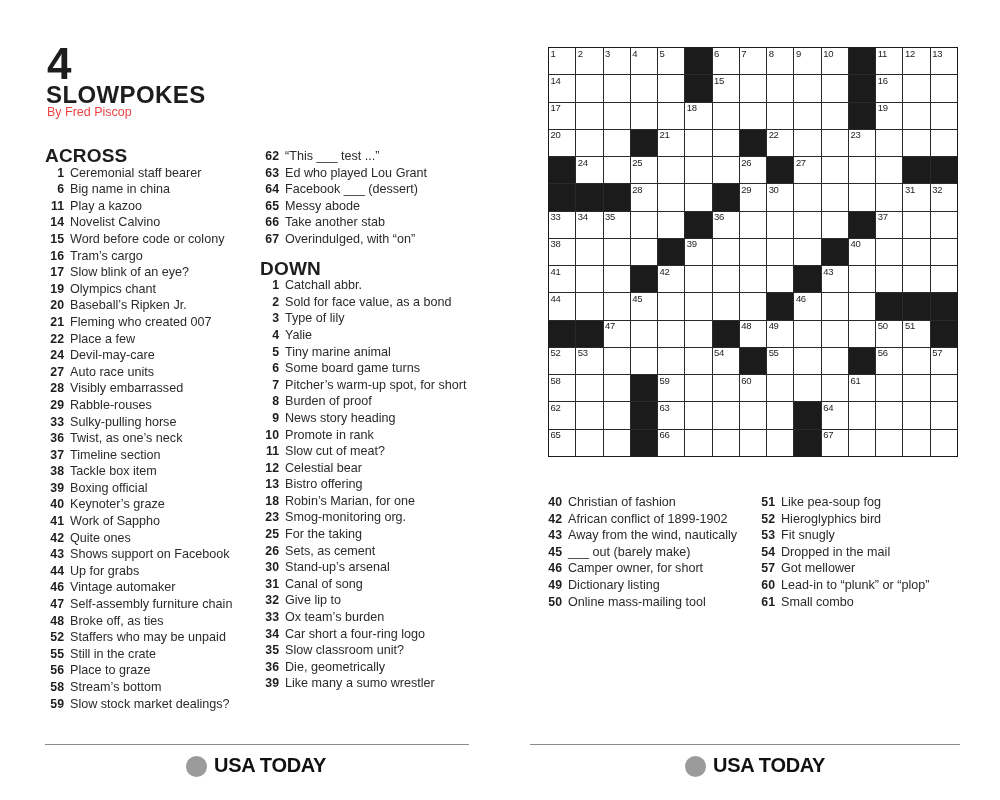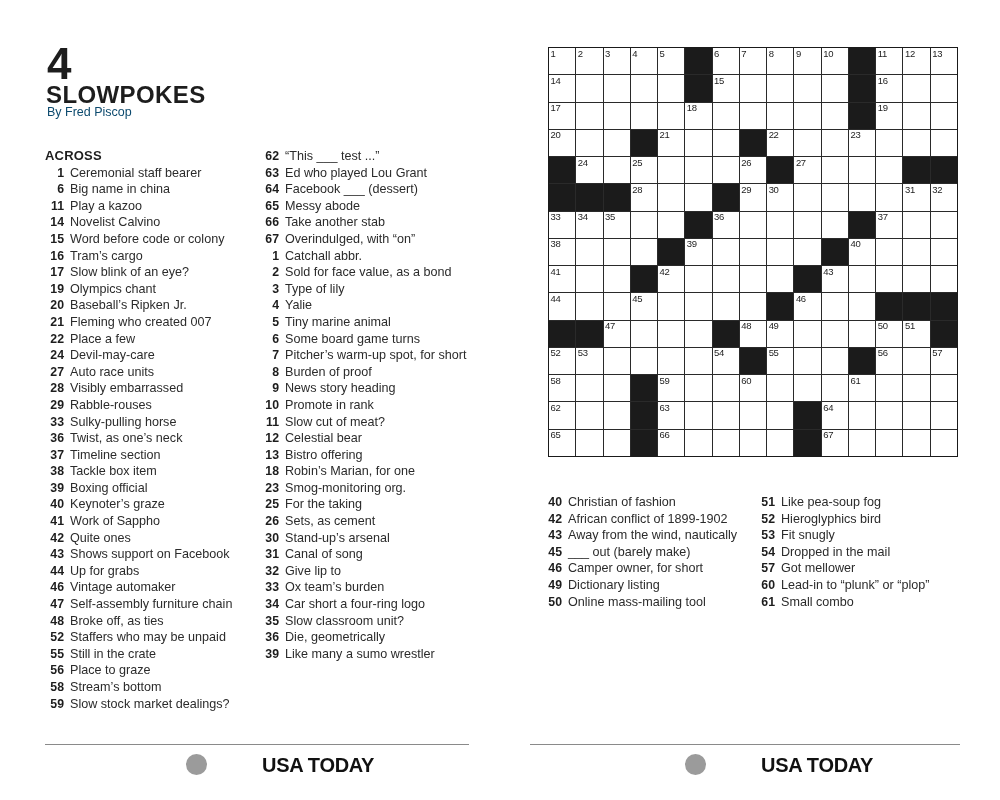--- a/index.html
+++ b/index.html
@@ -5,43 +5,43 @@
   html,body{margin:0;padding:0;}
   body{
     width:1000px;height:800px;position:relative;background:#ffffff;
     font-family:"Liberation Sans","DejaVu Sans",sans-serif;color:#1d1d1d;
     -webkit-font-smoothing:antialiased;
   }
   .abs{position:absolute;}
   
   .pnum{font-size:44px;font-weight:800;line-height:38px;letter-spacing:-1px;}
   .ptitle{font-size:24px;font-weight:700;letter-spacing:0.4px;}
-  .pby{font-size:12.5px;font-weight:400;color:#0c4a6e;}
+  .pby{font-size:12.5px;font-weight:400;color:#ef4444;}
   
-  .listhead{font-size:13px;font-weight:800;line-height:16.6px;letter-spacing:0.2px;}
+  .listhead{font-size:19px;font-weight:800;line-height:16.6px;letter-spacing:0.2px;}
   .listhead.mt{margin-top:13px;}
   .clue{display:flex;align-items:flex-start;line-height:16.6px;}
   .cnum{flex:none;width:19px;text-align:right;font-size:12.3px;font-weight:700;}
   .ctext{flex:1;margin-left:6px;font-size:12.6px;font-weight:400;color:#2b2b2b;}
   .bottomlist .cnum{width:22px;}
   
   #grid{
     left:548px;top:47px;width:410px;height:410px;
     display:grid;grid-template-columns:repeat(15,1fr);grid-template-rows:repeat(15,1fr);
     gap:1px;background:#2a2a2a;border:1.5px solid #1a1a1a;box-sizing:border-box;
   }
   .cell{background:#ffffff;position:relative;}
   .cell.blk{background:#1b1b1b;}
   .cell .num{
     position:absolute;left:1.5px;top:0.5px;font-size:9.5px;line-height:10px;
     font-weight:400;color:#1d1d1d;letter-spacing:-0.3px;
   }
   
   .rule{height:1px;background:#8a8a8a;}
-  .logo{display:flex;align-items:flex-start;gap:48px;}
+  .logo{display:flex;align-items:flex-end;}
   .logo-circle{width:21px;height:21px;border-radius:50%;background:#9b9b9b;flex:none;}
   .logo-text{margin-left:7px;font-size:20px;font-weight:800;letter-spacing:-0.3px;color:#111;}
 </style>
 </head>
 <body>
 
 <section class="abs" style="left:45px;top:45px;width:430px;height:680px;">
   <div class="pnum abs" style="left:2px;top:0px;">4</div>
   <div class="ptitle abs" style="left:1px;top:36px;">SLOWPOKES</div>
   <div class="pby abs" style="left:2px;top:60px;">By Fred Piscop</div>
@@ -204,20 +204,21 @@
         </div>
         <div class="clue">
           <span class="cnum">66</span>
           <span class="ctext">Take another stab</span>
         </div>
         <div class="clue">
           <span class="cnum">67</span>
           <span class="ctext">Overindulged, with “on”</span>
         </div>
       </div>
+    <div class="listhead mt">DOWN</div>
     <div>
         <div class="clue">
           <span class="cnum">1</span>
           <span class="ctext">Catchall abbr.</span>
         </div>
         <div class="clue">
           <span class="cnum">2</span>
           <span class="ctext">Sold for face value, as a bond</span>
         </div>
         <div class="clue">

